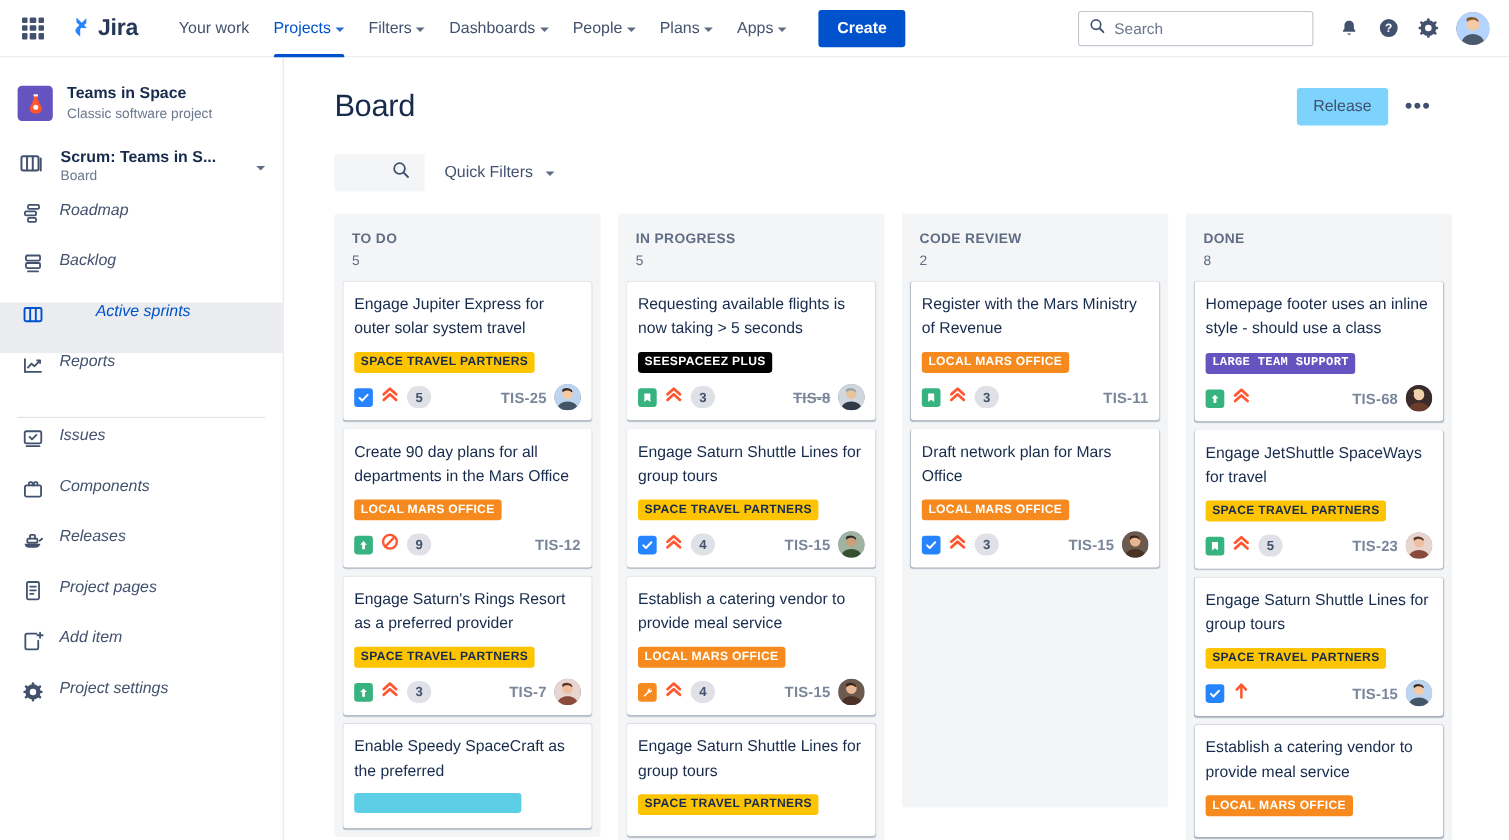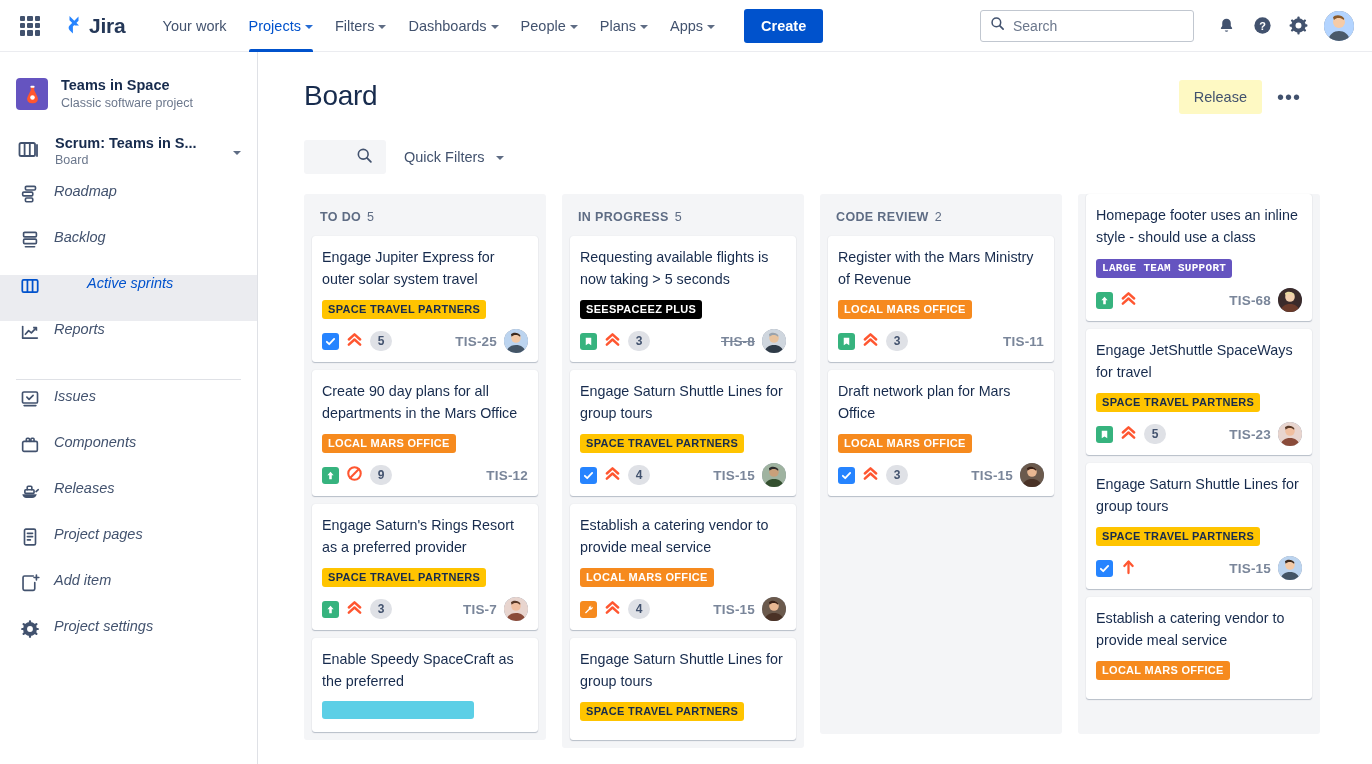--- a/index.html
+++ b/index.html
@@ -110,21 +110,21 @@
 
   
   .main {
     position: absolute; top: 52px; left: 258px;
     width: 1114px; height: 712px; background: #fff; overflow: hidden;
   }
   .main-head { display: flex; align-items: flex-start; padding: 28px 62px 0 46px; }
   .page-title { font-size: 28px; font-weight: 500; color: #172b4d; letter-spacing: -0.3px; }
   .head-actions { margin-left: auto; display: flex; align-items: center; gap: 6px; }
   .release-btn {
-    background: #fef9c3; color: #42526e; border: none; border-radius: 3px;
+    background: #7dd3fc; color: #42526e; border: none; border-radius: 3px;
     font-size: 14.5px; padding: 9px 15px; cursor: pointer;
     font-family: "Liberation Sans", sans-serif;
   }
   .dots-btn {
     background: transparent; border: none; color: #42526e; cursor: pointer;
     font-size: 20px; line-height: 14px; padding: 8px 9px; letter-spacing: 1px;
   }
 
   .toolbar { display: flex; align-items: center; padding: 26px 0 0 46px; gap: 8px; }
   .board-search {
@@ -142,21 +142,21 @@
     display: flex; gap: 16px; padding: 20px 0 0 46px; align-items: flex-start;
   }
   .col {
     width: 242px; flex: 0 0 242px;
     background: #f4f5f7; border-radius: 3px;
     padding: 0 8px 8px 8px; min-height: 540px;
   }
   .col-head {
     font-size: 12.5px; font-weight: 600; color: #5e6c84;
     letter-spacing: .35px; padding: 16px 8px 12px 8px;
-    display: flex; gap: 6px; align-items: flex-start;
+    display: flex; gap: 6px; align-items: flex-start; flex-direction: column;
   }
   .col-count { font-weight: 400; color: #5e6c84; letter-spacing: 0; }
 
   .card {
     background: #ffffff; border-radius: 3px; padding: 11px 10px 9px 10px;
     margin-bottom: 8px; box-shadow: 0 1px 1px rgba(9,30,66,.25), 0 0 1px rgba(9,30,66,.13);
     cursor: pointer;
   }
   .card-title {
     font-size: 14.3px; color: #172b4d; line-height: 21.5px; margin-bottom: 9px;
@@ -632,20 +632,24 @@
             <span class="card-key">TIS-15</span>
             <span class="card-avatar"><svg width="24" height="24" viewBox="0 0 24 24">
                 <rect width="24" height="24" fill="#6b5a4d"></rect>
                 <circle cx="12" cy="9" r="4.8" fill="#e8b792"></circle>
                 <path d="M6.9 5.6c1.4-2.6 7.6-2.6 9.3.7.5 1-.4 1.7-.9 1-1.4-1.7-6-2-7.6.5z" fill="#3a2218"></path>
                 <path d="M2.2 24c.9-5.6 4.9-8 9.8-8s8.9 2.4 9.8 8z" fill="#4a3226"></path>
               </svg></span>
           </div></div>
       </div>
       <div class="col">
+        <div class="col-head">
+          <span>DONE</span>
+          <span class="col-count">8</span>
+        </div>
         <div class="card"><div class="card-title">Homepage footer uses an inline style - should use a class</div><span class="label" style="background: rgb(101, 84, 192); color: rgb(255, 255, 255); font-family: Liberation Mono, monospace;">LARGE TEAM SUPPORT</span><div class="card-foot">
             <span class="type-icon" style="background:#36b37e">
               <svg width="11" height="11" viewBox="0 0 12 12">
                 <path d="M6 2l3.4 3.6H7.4v4.6H4.6V5.6H2.6z" fill="#fff"></path>
               </svg>
             </span>
             <span><svg width="17" height="17" viewBox="0 0 18 18">
                 <polyline points="3,9 9,3.6 15,9" fill="none" stroke="#ff5630" stroke-width="2.6" stroke-linecap="round" stroke-linejoin="round"></polyline>
                 <polyline points="3,14.4 9,9 15,14.4" fill="none" stroke="#ff5630" stroke-width="2.6" stroke-linecap="round" stroke-linejoin="round"></polyline>
               </svg></span>

